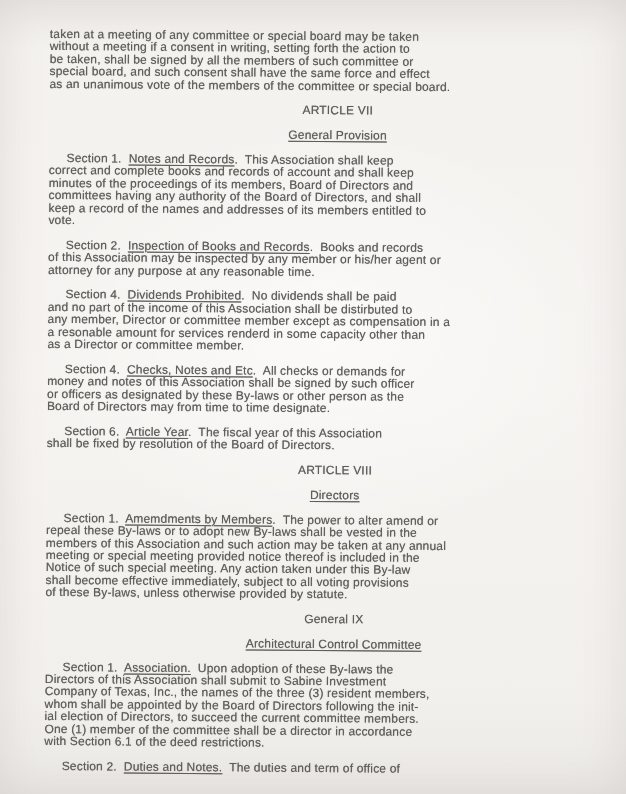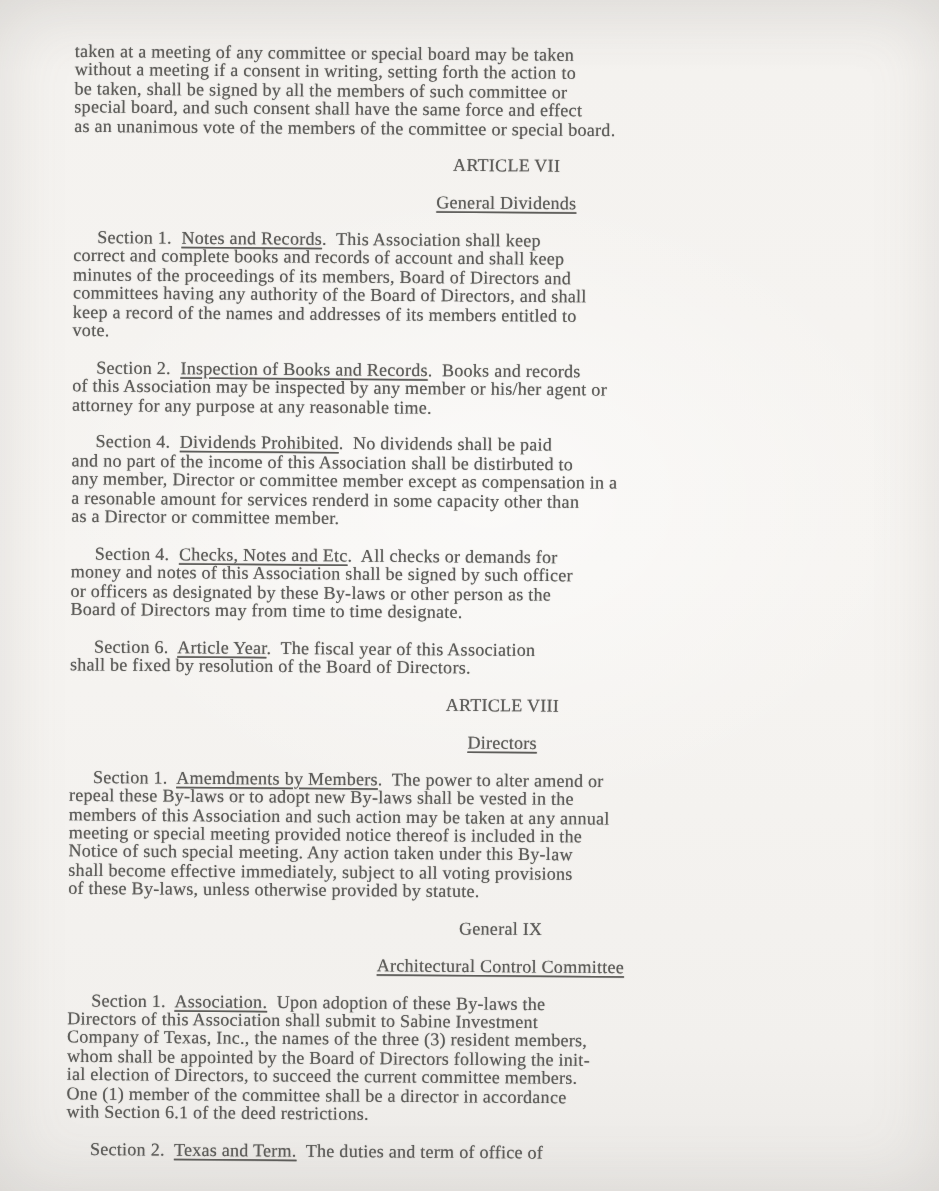--- a/index.html
+++ b/index.html
@@ -9,21 +9,21 @@
   }
   .page {
     position: relative;
     width: 626px;
     height: 794px;
     overflow: hidden;
     background:
       radial-gradient(ellipse 420px 300px at 52% 42%, rgba(255,255,255,0.55), rgba(255,255,255,0) 70%),
       linear-gradient(180deg, #edebe8 0%, #f4f2ef 6%, #f6f4f1 48%, #f2f0ed 88%, #ebe9e6 100%);
     box-shadow: inset 0 0 46px rgba(118,112,104,0.16);
-    font-family: Liberation Serif, serif;
+    font-family: Liberation Sans, sans-serif;
     font-size: 12px;
     line-height: 12.4px;
     letter-spacing: 0.18px;
     color: #5e5d5a;
     text-shadow: 0 0 0.7px rgba(94,93,90,0.75);
   }
   .doc {
     position: absolute;
     left: 47px;
     top: 30px;
@@ -47,21 +47,21 @@
 <div class="page">
   <div class="doc" id="doc">
       <div class="block para">
         <div class="line">taken at a meeting of any committee or special board may be taken</div>
         <div class="line">without a meeting if a consent in writing, setting forth the action to</div>
         <div class="line">be taken, shall be signed by all the members of such committee or</div>
         <div class="line">special board, and such consent shall have the same force and effect</div>
         <div class="line">as an unanimous vote of the members of the committee or special board.</div>
       </div>
       <div class="block heading"><span>ARTICLE VII</span></div>
-      <div class="block heading"><span class="u">General Dividends</span></div>
+      <div class="block heading"><span class="u">General Provision</span></div>
       <div class="block para">
         <div class="line"><span>     Section 1.  </span><span class="u">Notes and Records</span><span>.  This Association shall keep</span></div>
         <div class="line">correct and complete books and records of account and shall keep</div>
         <div class="line">minutes of the proceedings of its members, Board of Directors and</div>
         <div class="line">committees having any authority of the Board of Directors, and shall</div>
         <div class="line">keep a record of the names and addresses of its members entitled to</div>
         <div class="line">vote.</div>
       </div>
       <div class="block para">
         <div class="line"><span>     Section 2.  </span><span class="u">Inspection of Books and Records</span><span>.  Books and records</span></div>
@@ -101,16 +101,16 @@
       <div class="block para">
         <div class="line"><span>     Section 1.  </span><span class="u">Association.</span><span>  Upon adoption of these By-laws the</span></div>
         <div class="line">Directors of this Association shall submit to Sabine Investment</div>
         <div class="line">Company of Texas, Inc., the names of the three (3) resident members,</div>
         <div class="line">whom shall be appointed by the Board of Directors following the init-</div>
         <div class="line">ial election of Directors, to succeed the current committee members.</div>
         <div class="line">One (1) member of the committee shall be a director in accordance</div>
         <div class="line">with Section 6.1 of the deed restrictions.</div>
       </div>
       <div class="block para">
-        <div class="line"><span>     Section 2.  </span><span class="u">Texas and Term.</span><span>  The duties and term of office of</span></div>
+        <div class="line"><span>     Section 2.  </span><span class="u">Duties and Notes.</span><span>  The duties and term of office of</span></div>
       </div>
     </div>
 </div>
 
 </body></html>

